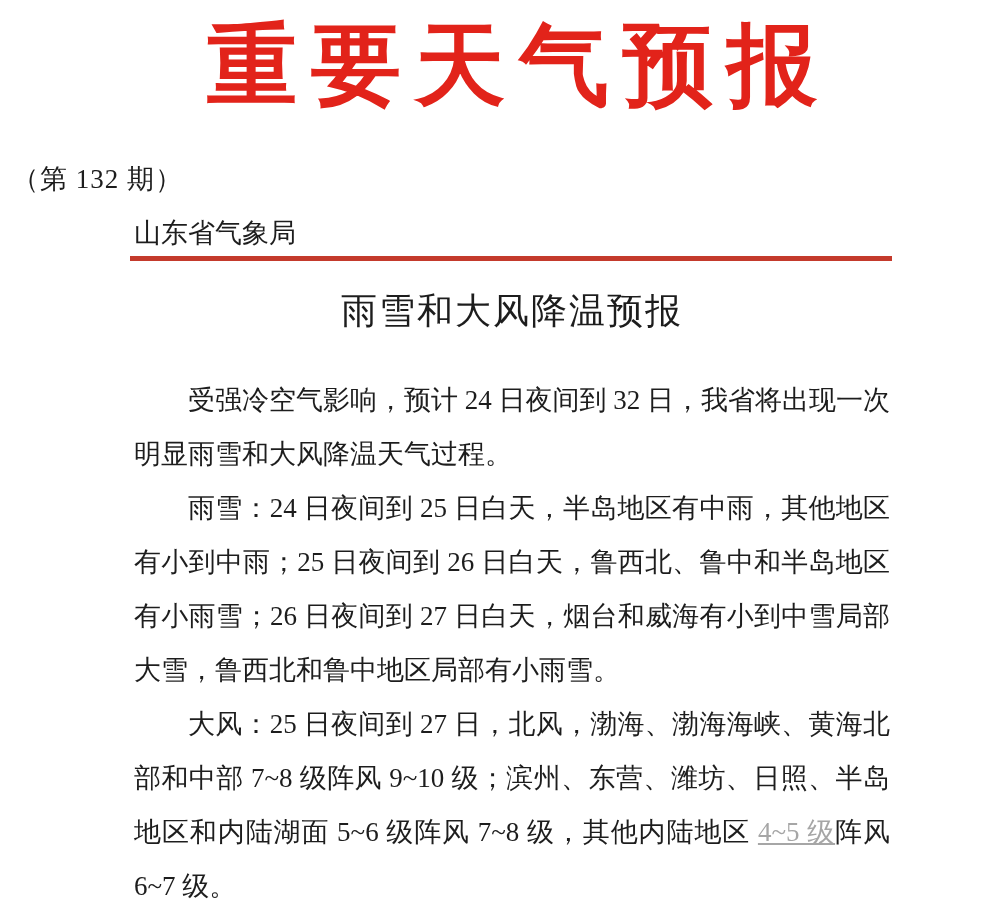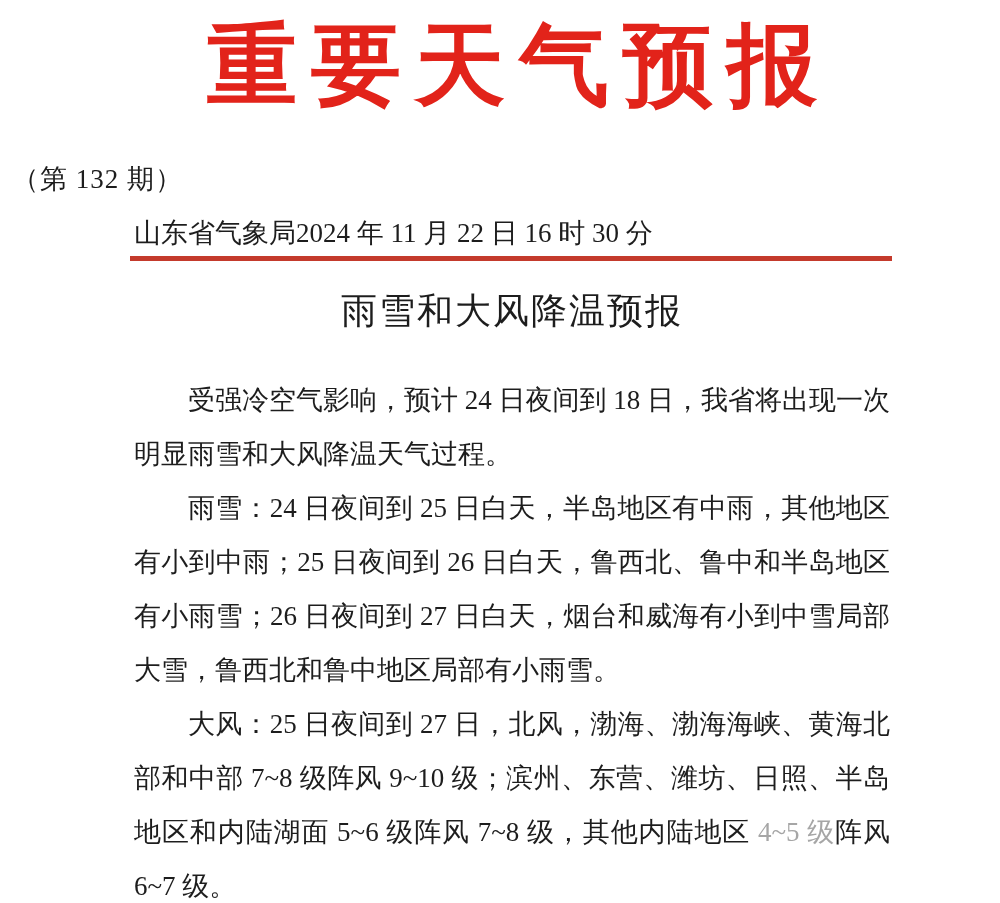--- a/index.html
+++ b/index.html
@@ -75,39 +75,39 @@
   }
   .para {
     margin: 0;
     text-indent: 2em;
   }
   .seg-bold { font-weight: normal; }
   .seg-normal { font-weight: normal; }
   .seg-faded {
     color: var(--faded-color);
     font-weight: normal;
+    text-decoration: underline;
   }
 </style>
 </head>
 <body>
 
 <div class="page">
 
   <h1 class="doc-title">重要天气预报</h1>
 
   <div class="issue-line">（第 132 期）</div>
 
   <div class="meta-row">
     <span>山东省气象局</span>
-    <span>2024 年 11 月 22 日 16 时 30 分</span>
   </div>
 
   <hr class="red-rule">
 
   <h2 class="subtitle">雨雪和大风降温预报</h2>
 
   <div class="body-text">
-      <p class="para"><span class="seg-normal">受强冷空气影响，预计 24 日夜间到 18 日，我省将出现一次明显雨雪和大风降温天气过程。</span></p>
+      <p class="para"><span class="seg-normal">受强冷空气影响，预计 24 日夜间到 32 日，我省将出现一次明显雨雪和大风降温天气过程。</span></p>
       <p class="para"><span class="seg-bold">雨雪：</span><span class="seg-normal">24 日夜间到 25 日白天，半岛地区有中雨，其他地区有小到中雨；25 日夜间到 26 日白天，鲁西北、鲁中和半岛地区有小雨雪；26 日夜间到 27 日白天，烟台和威海有小到中雪局部大雪，鲁西北和鲁中地区局部有小雨雪。</span></p>
       <p class="para"><span class="seg-bold">大风：</span><span class="seg-normal">25 日夜间到 27 日，北风，渤海、渤海海峡、黄海北部和中部 7~8 级阵风 9~10 级；滨州、东营、潍坊、日照、半岛地区和内陆湖面 5~6 级阵风 7~8 级，其他内陆地区 </span><span class="seg-faded">4~5 级</span><span class="seg-normal">阵风 6~7 级。</span></p>
     </div>
 
 </div>
 
 </body></html>

